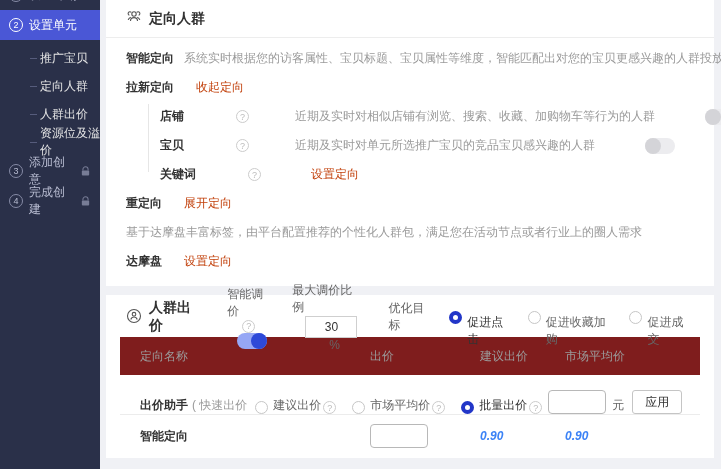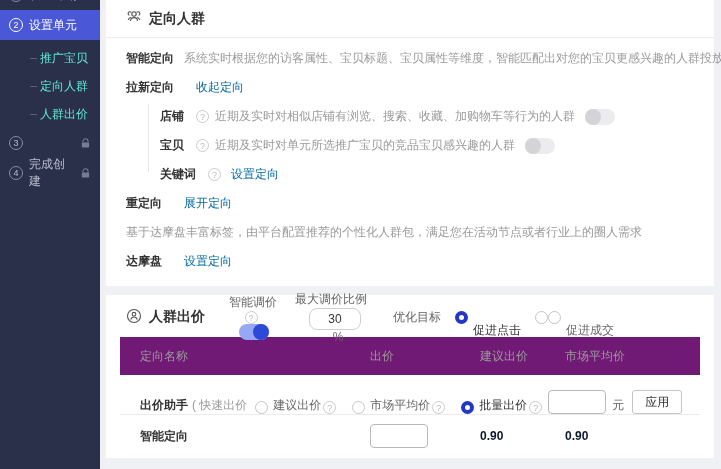--- a/index.html
+++ b/index.html
@@ -20,109 +20,111 @@
   .step.active { background:#4a57d6; color:#fff; }
   .stepnum {
     flex:none; width:14px; height:14px; border-radius:50%;
     border:1px solid #868ba6; color:#b9bdd2; font-size:9px;
     display:flex; align-items:center; justify-content:center;
   }
   .step.active .stepnum { border-color:#fff; color:#fff; }
   .substeps { padding-top:4px; }
   .substep {
     height:28px; display:flex; align-items:center; padding-left:40px;
-    position:relative; color:#5eead4; cursor:pointer;font-family:Liberation Mono, monospace;
+    position:relative; color:#e5e5e5; cursor:pointer;font-family:Liberation Mono, monospace;
   }
   .substep::before {
     content:""; position:absolute; left:30px; top:14px; width:7px; height:1px; background:#565c7c;
   }
   .lockwrap { margin-left:auto; margin-right:9px; display:flex; align-items:center; }
   
   .card { position:absolute; background:#fff; }
   #card1 { left:106px; top:0; width:608px; height:286px; }
   #card2 { left:106px; top:295px; width:608px; height:163px; }
   .card-header {
     height:38px; display:flex; align-items:center; gap:7px;
     padding:0 20px; border-bottom:1px solid #ededed;
   }
   .card-title { font-weight:bold; font-size:14px; color:#333; }
   
   .trows { padding-top:6px; }
   .trow { display:flex; align-items:center; height:29px; padding-left:20px; }
-  .trow.sub { padding-left:54px; }
+  .trow.sub { padding-left:54px;gap:40px; }
   .vline { position:absolute; left:42px; top:104px; width:1px; height:68px; background:#e6e6e6; }
   .rlabel { flex:none; font-weight:bold; color:#333; margin-right:10px; }
   .rdesc  { color:#9a9a9a; white-space:nowrap; }
-  .rlink  { flex:none; color:#0369a1; margin-left:12px; cursor:pointer; }
+  .rlink  { flex:none; color:#c2410c; margin-left:12px; cursor:pointer; }
   .q {
     flex:none; width:13px; height:13px; border:1px solid #ccc; border-radius:50%;
     color:#bbb; font-size:9px; display:inline-flex; align-items:center; justify-content:center;
     margin:0 6px 0 2px;
   }
   .switch { flex:none; width:30px; height:16px; border-radius:9px; position:relative; margin-left:10px; cursor:pointer; }
   .switch.on  { background:#96a7f5; }
   .switch.on::after  { content:""; position:absolute; right:0; top:0; width:16px; height:16px; border-radius:50%; background:#2d49d8; }
   .switch.off { background:#ececef; }
   .switch.off::after { content:""; position:absolute; left:0; top:0; width:16px; height:16px; border-radius:50%; background:#d4d4d8; }
   
   .bid-header { height:32px; margin-top:6px; display:flex; align-items:center; padding:0 20px; }
   .grp { display:flex; align-items:center; }
   .hlabel { color:#666; }
   .inp {
-    height:22px; width:52px; border:1px solid #cfcfcf; border-radius:8px;
+    height:22px; width:52px; border:1px solid #cfcfcf; border-radius:0;
     font-size:12px; text-align:center; padding:0 4px; color:#333;
     font-family:"Liberation Sans","DejaVu Sans",sans-serif;
   }
   .radio { flex:none; width:13px; height:13px; border-radius:50%; border:1px solid #c6c6c6; background:#fff; cursor:pointer; }
   .radio.sel { border:4px solid #2236c8; }
   .rtext { margin-left:5px; color:#666;margin-top:27px; }
   .rtext.dark { color:#333; }
   .table { margin:4px 14px 0 14px; }
   .thead, .drow {
     display:grid; grid-template-columns:230px 110px 85px auto;
     align-items:center; padding-left:20px;
   }
-  .thead { height:38px; background:#701a75; color:#9b9b9b; }
+  .thead { height:38px; background:#7f1d1d; color:#9b9b9b; }
   .helper { height:40px; display:flex; align-items:flex-end; padding-left:20px; border-bottom:1px solid #ececec; }
   .helper .hl { font-weight:bold; color:#333; }
   .helper .paren { color:#9a9a9a; margin:0 8px 0 4px; }
   .bid-inp {
     height:24px; width:58px; border:1px solid #b8b8b8; border-radius:4px;
     font-size:12px; padding:0 4px; font-family:"Liberation Sans","DejaVu Sans",sans-serif;
   }
   .apply-btn {
     height:24px; margin-left:8px; padding:0 12px; background:#fff;
     border:1px solid #c5c5c5; border-radius:3px; font-size:12px; color:#333; cursor:pointer;
     font-family:"Liberation Sans","DejaVu Sans",sans-serif;
   }
   .drow { height:42px; }
   .drow .dname { color:#333; font-weight:bold; }
-  .drow .dval { font-weight:bold; color:#0f172a; }
+  .drow .dval { font-weight:bold; color:#3b82f6;font-style:italic; }
   .unit { margin-left:6px; color:#666; }
   .mr14 { margin-right:14px; } .mr18 { margin-right:18px;flex-direction:column; } .mr24 { margin-right:24px; }
 </style>
 </head>
 <body>
 
 <div class="sidebar">
   <div class="step clip">
     <span class="stepnum">1</span>
     <span>设置计划</span>
   </div>
   <div class="step active">
     <span class="stepnum">2</span>
     <span>设置单元</span>
   </div>
   <div class="substeps">
     <div class="substep">推广宝贝</div>
     <div class="substep">定向人群</div>
     <div class="substep">人群出价</div>
+    <div class="substep">资源位及溢价</div>
   </div>
   <div class="step">
     <span class="stepnum">3</span>
+    <span>添加创意</span>
     <span class="lockwrap">
       <svg width="11" height="11" viewBox="0 0 12 12">
           <path d="M3.2 5V3.6a2.8 2.8 0 0 1 5.6 0V5" fill="none" stroke="#777c96" stroke-width="1.1"></path>
           <rect x="2" y="5" width="8" height="5.4" rx="1" fill="#777c96"></rect>
         </svg>
     </span>
   </div>
   <div class="step">
     <span class="stepnum">4</span>
     <span>完成创建</span>
@@ -219,20 +221,21 @@
     <span class="grp mr18">
       <span class="hlabel" style="margin-right:8px">最大调价比例</span>
       <input class="inp" value="30" style="">
       <span class="hlabel" style="margin-left:6px">%</span>
     </span>
     <span class="grp">
       <span class="hlabel mr14">优化目标</span>
       <span class="radio sel"></span>
       <span class="rtext dark mr14">促进点击</span>
       <span class="radio"></span>
+      <span class="rtext mr14">促进收藏加购</span>
       <span class="radio"></span>
       <span class="rtext">促进成交</span>
     </span>
   </div>
 
   <div class="table">
     <div class="thead">
       <span>定向名称</span>
       <span>出价</span>
       <span>建议出价</span>

